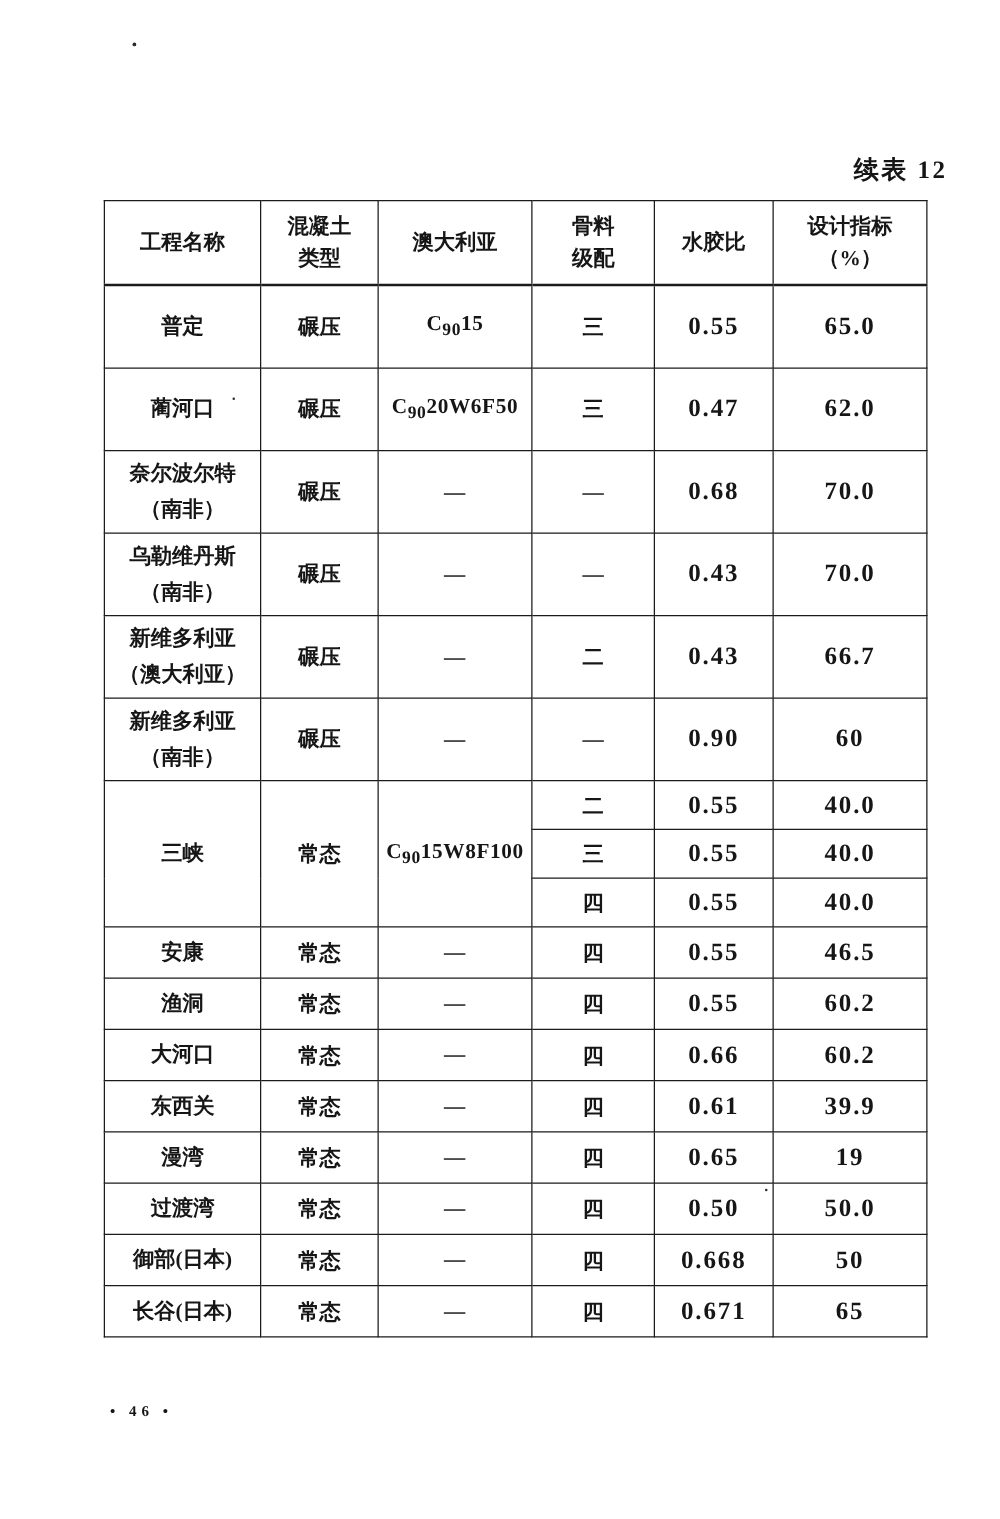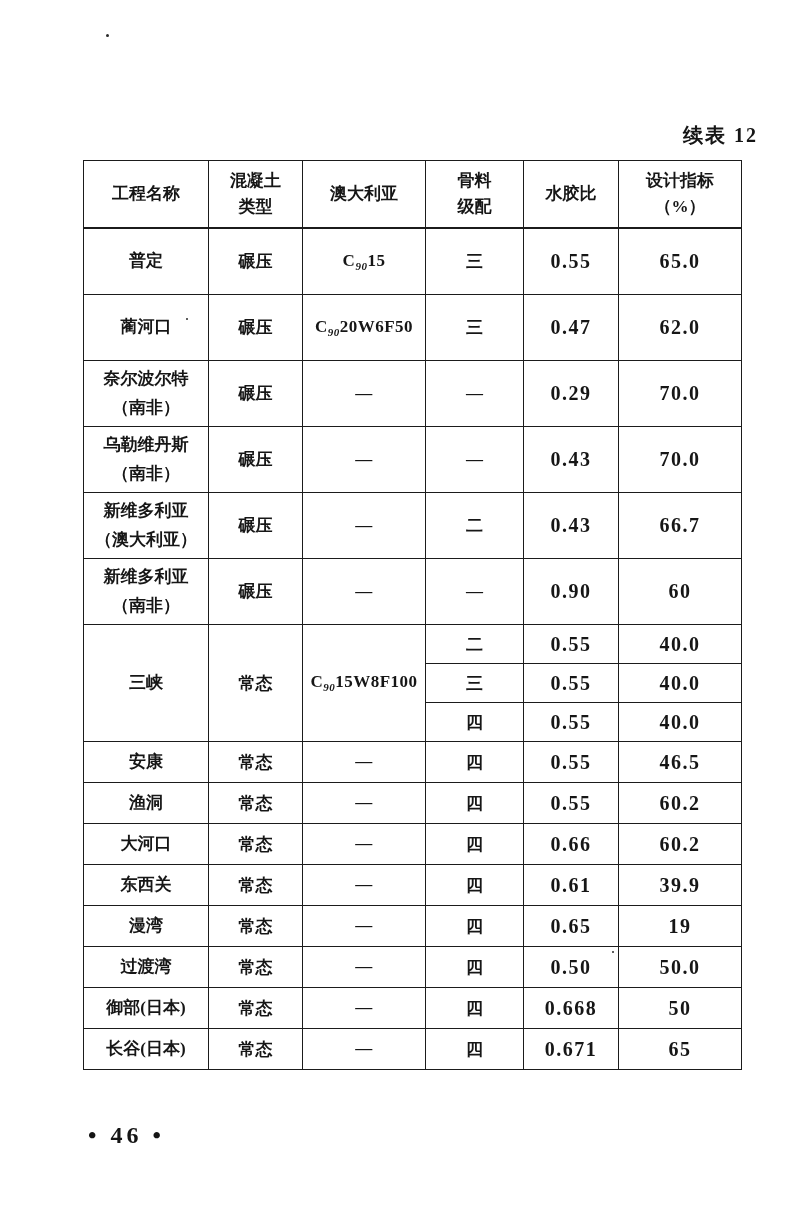--- a/index.html
+++ b/index.html
@@ -40,26 +40,26 @@
   thead th{
     height:66px;
     border-bottom:2.6px solid #1b1b1b;
   }
   tbody tr:nth-child(-n+6) td{height:65px;}
   tbody tr:nth-child(n+7):nth-child(-n+9) td{height:38px;}
   tbody tr:nth-child(n+10) td{height:40px;}
   .hl{display:block;line-height:1.55;}
   .nl{display:block;line-height:1.7;}
   .num{letter-spacing:1.5px;font-size:20px;}
-  td sub{font-size:11px;font-style:italic;}
+  td sub{font-size:14px;}
   .design{letter-spacing:0.5px;}
   .pageno{
     position:absolute;
     left:88px;top:1122px;
-    font-size:24px;
+    font-size:12px;
     font-weight:bold;
     letter-spacing:4px;
   }
   .speck{
     position:absolute;
     background:#2a2a2a;
     border-radius:50%;
   }
   .s1{left:106px;top:34px;width:3px;height:3px;}
   .s2{left:186px;top:318px;width:2px;height:2px;}
@@ -130,21 +130,21 @@
         <td class="num">62.0</td>
       </tr>
       <tr>
         <td>
           <span class="nl">奈尔波尔特</span>
           <span class="nl">（南非）</span>
         </td>
         <td>碾压</td>
         <td class="design">—</td>
         <td>—</td>
-        <td class="num">0.29</td>
+        <td class="num">0.68</td>
         <td class="num">70.0</td>
       </tr>
       <tr>
         <td>
           <span class="nl">乌勒维丹斯</span>
           <span class="nl">（南非）</span>
         </td>
         <td>碾压</td>
         <td class="design">—</td>
         <td>—</td>

